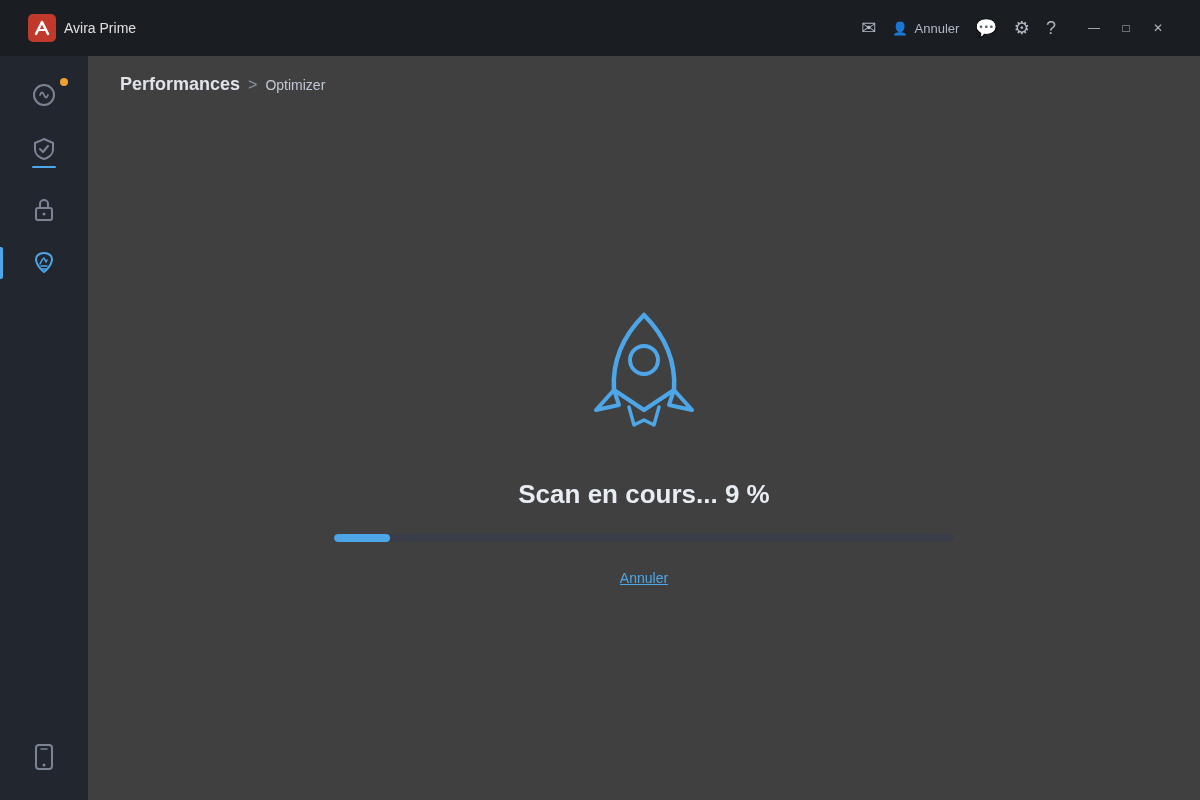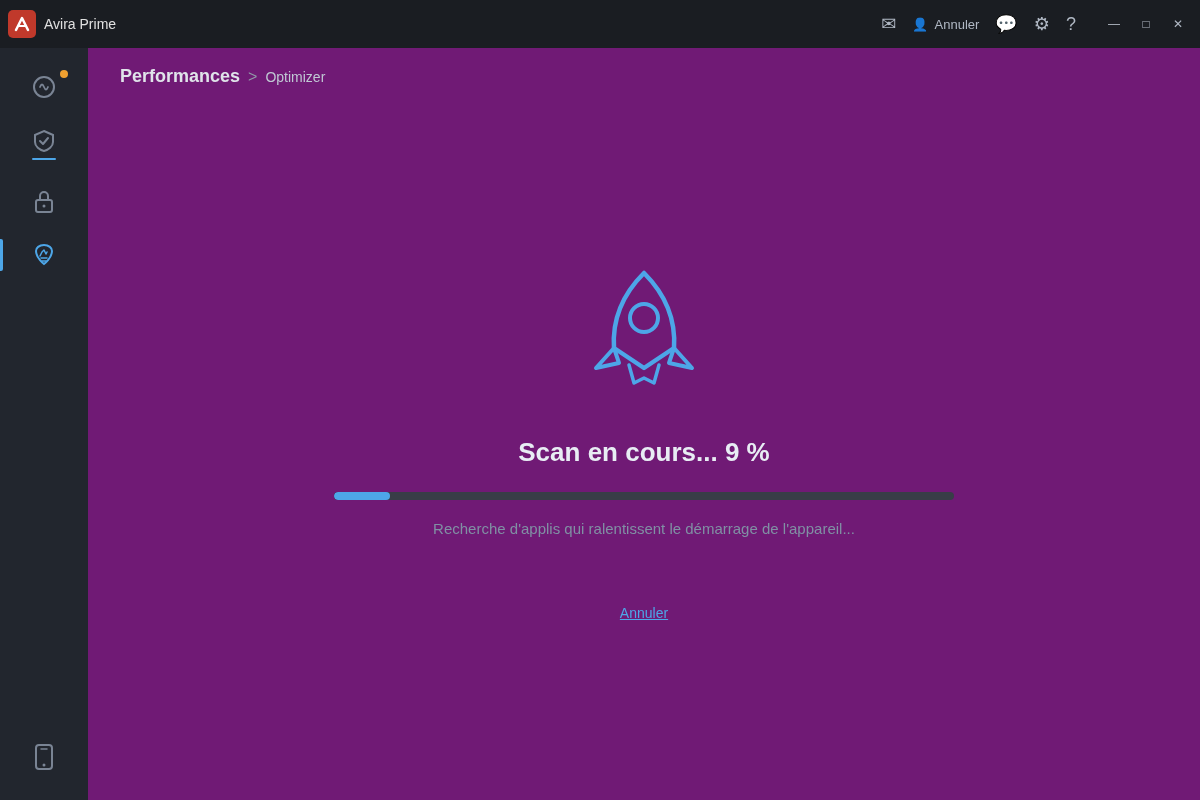--- a/index.html
+++ b/index.html
@@ -12,22 +12,22 @@
       overflow: hidden;
       display: flex;
       flex-direction: column;
     }
 
     
     .titlebar {
       display: flex;
       align-items: center;
       background: #1a1d22;
-      height: 48px;
-      padding: 0 8px;
+      height: 56px;
+      padding: 0 28px;
       flex-shrink: 0;
     }
 
     .titlebar-logo {
       display: flex;
       align-items: center;
       gap: 8px;
     }
 
     .avira-icon {
@@ -152,21 +152,21 @@
     .sidebar-bottom {
       margin-top: auto;
       margin-bottom: 16px;
     }
 
     
     .content {
       flex: 1;
       display: flex;
       flex-direction: column;
-      background: #701a75;
+      background: #404040;
     }
 
     
     .breadcrumb {
       padding: 18px 32px 14px 32px;
       display: flex;
       align-items: center;
       gap: 8px;
       flex-shrink: 0;
     }
@@ -345,18 +345,17 @@
 
         <path d="M65 112 L70 130 L80 125 L90 130 L95 112" stroke="#4da6e8" stroke-width="3.5" fill="none" stroke-linejoin="round" stroke-linecap="round"></path>
       </svg>
 
       <div class="scan-title">Scan en cours... 9 %</div>
 
       <div class="progress-bar-container">
         <div class="progress-bar-fill" id="progress-fill" style="width: 9%;"></div>
       </div>
 
-      <div class="scan-description">Recherche d'applis qui ralentissent le démarrage de l'appareil...</div>
 
       <button class="cancel-btn">Annuler</button>
     </div>
   </div>
 </div>
 
 </body></html>

